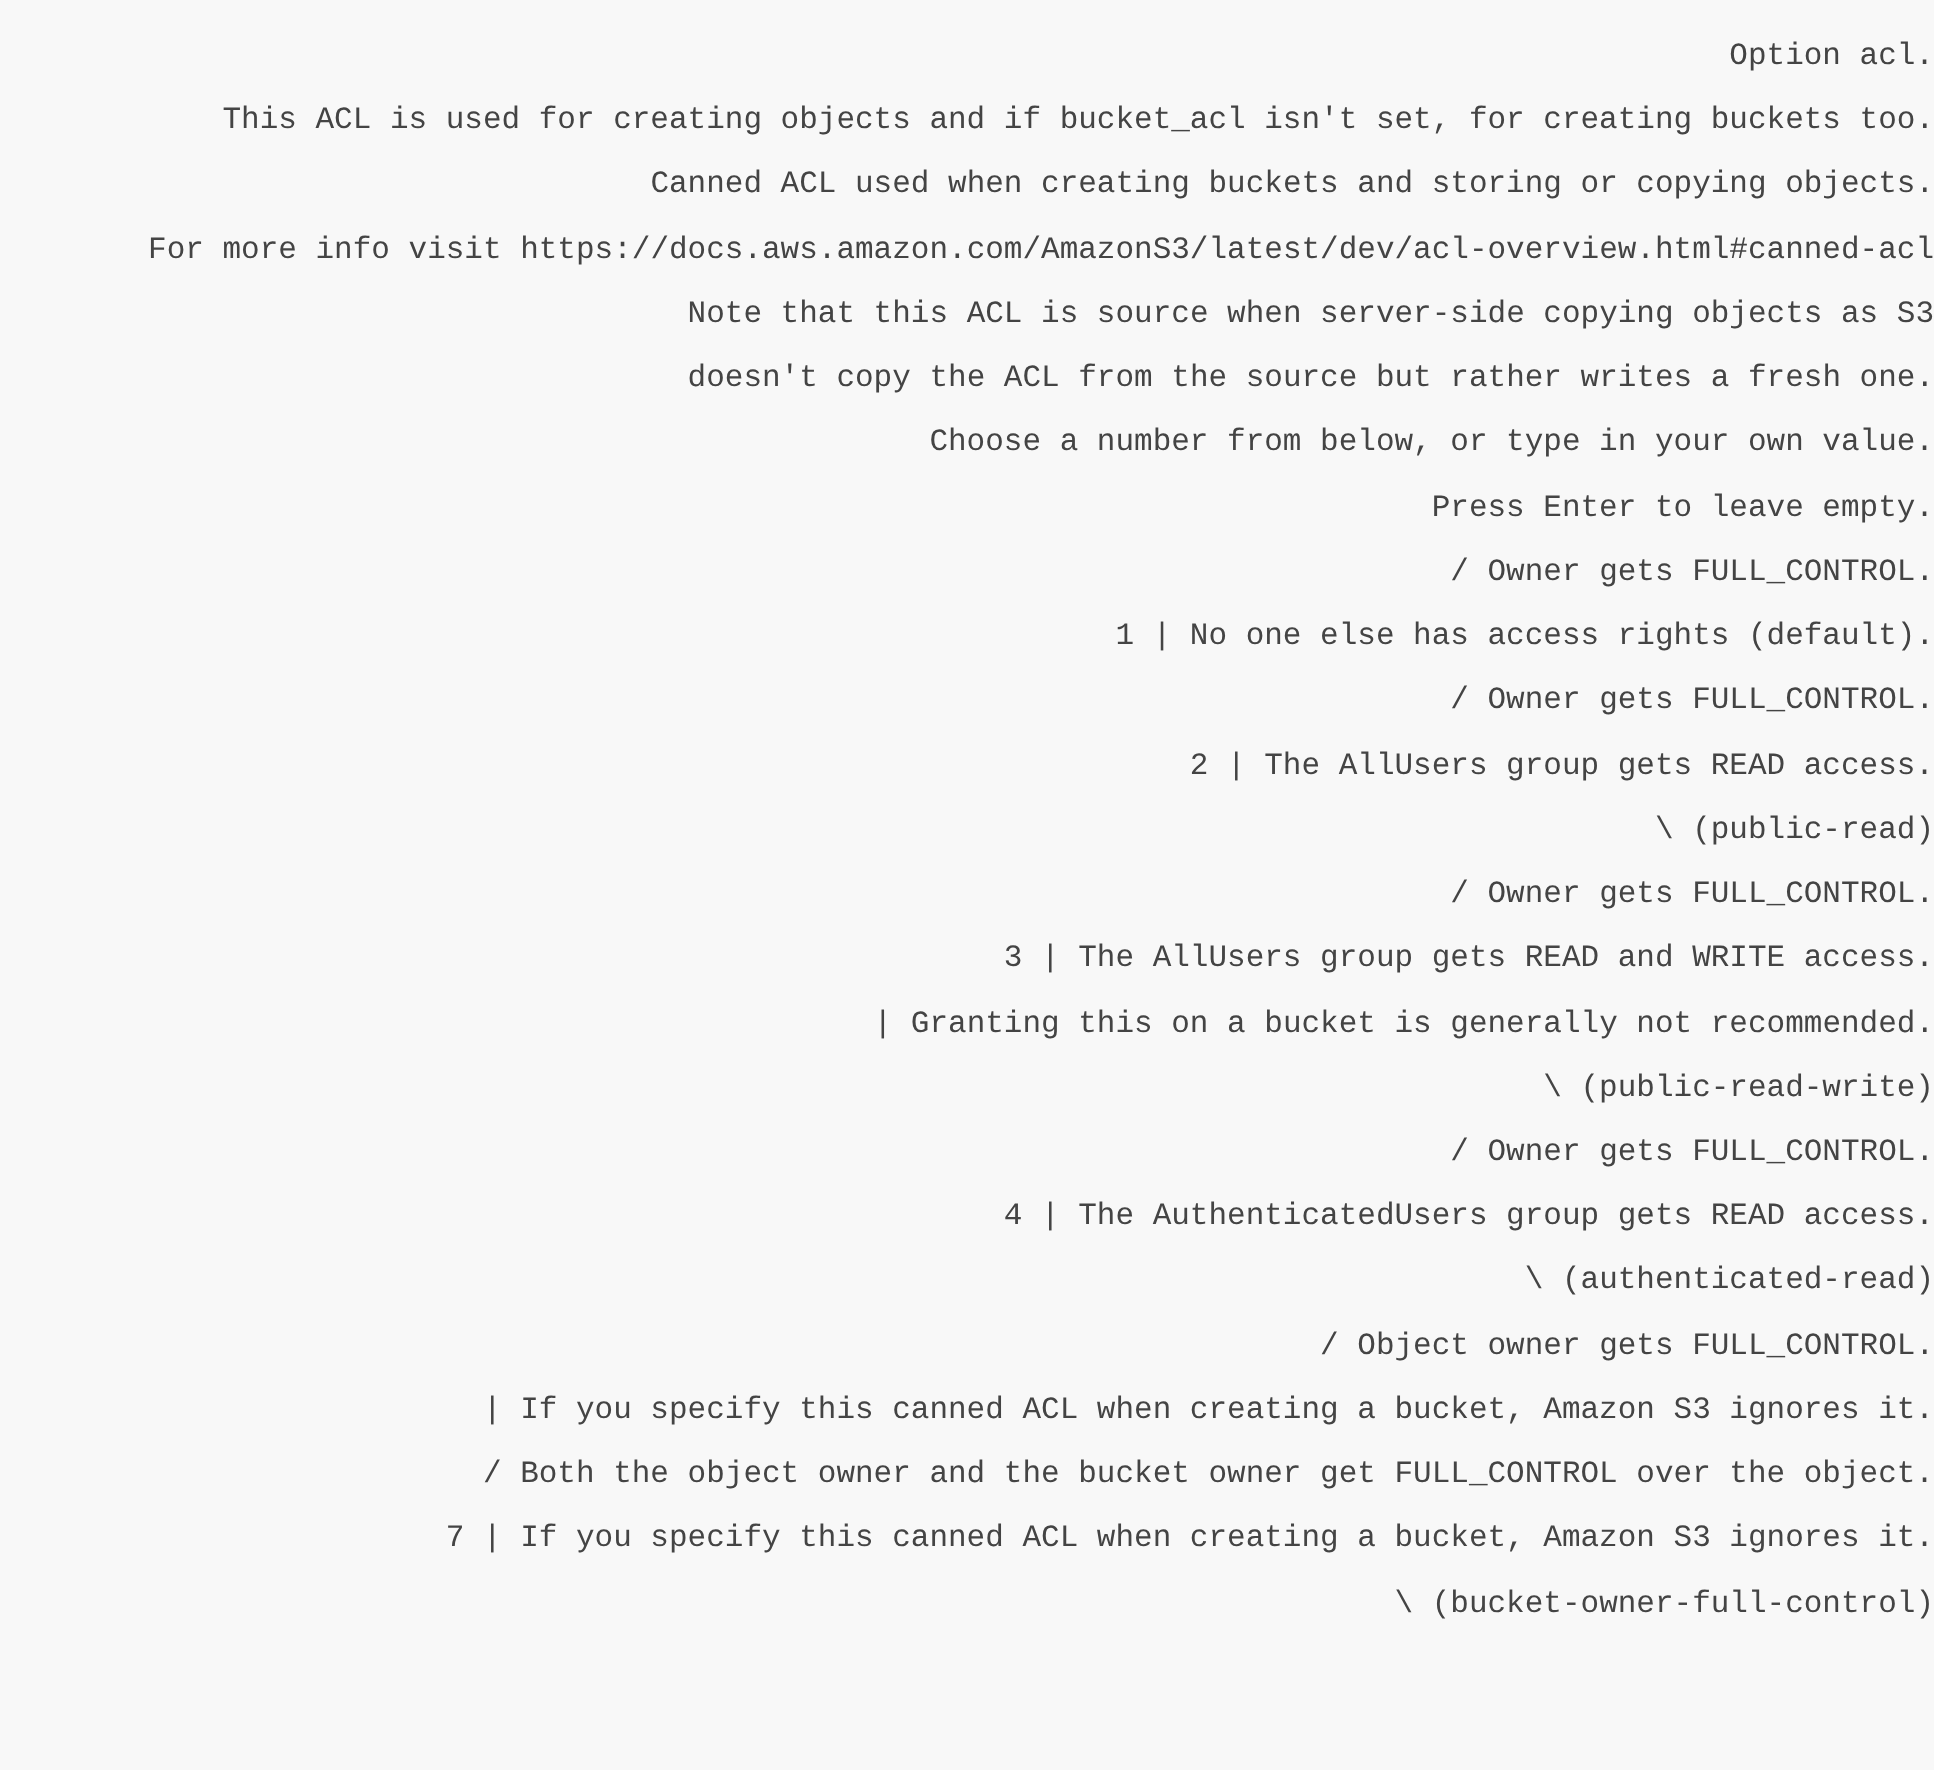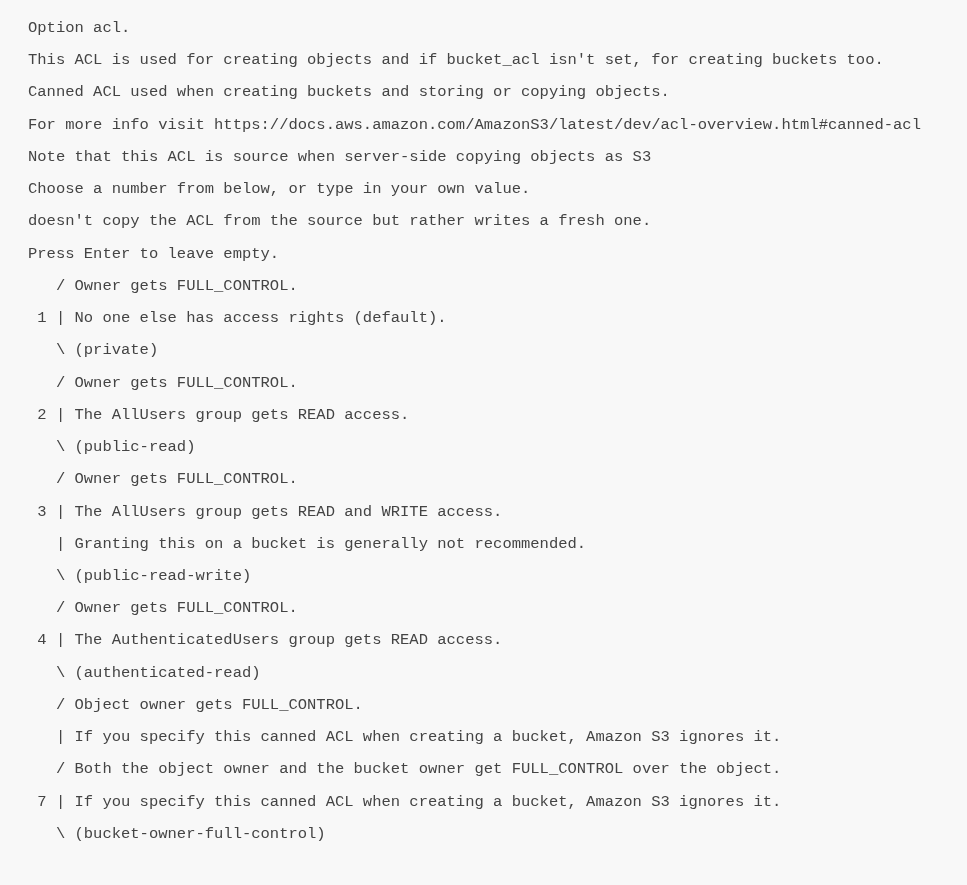--- a/index.html
+++ b/index.html
@@ -14,37 +14,37 @@
       color: #444;
       padding: 12px 0 0 28px;
       line-height: 2.08;
       overflow: hidden;
       width: 967px;
       height: 885px;
       white-space: nowrap;
     }
     .line {
       white-space: pre;
+      text-align: right;
     }
   </style>
 </head>
 <body>
 
 <div>
   <div class="line">Option acl.</div>
   <div class="line">This ACL is used for creating objects and if bucket_acl isn't set, for creating buckets too.</div>
   <div class="line">Canned ACL used when creating buckets and storing or copying objects.</div>
   <div class="line">For more info visit https://docs.aws.amazon.com/AmazonS3/latest/dev/acl-overview.html#canned-acl</div>
   <div class="line">Note that this ACL is source when server-side copying objects as S3</div>
+  <div class="line">doesn't copy the ACL from the source but rather writes a fresh one.</div>
   <div class="line">Choose a number from below, or type in your own value.</div>
-  <div class="line">doesn't copy the ACL from the source but rather writes a fresh one.</div>
   <div class="line">Press Enter to leave empty.</div>
   <div class="line">   / Owner gets FULL_CONTROL.</div>
   <div class="line"> 1 | No one else has access rights (default).</div>
-  <div class="line">   \ (private)</div>
   <div class="line">   / Owner gets FULL_CONTROL.</div>
   <div class="line"> 2 | The AllUsers group gets READ access.</div>
   <div class="line">   \ (public-read)</div>
   <div class="line">   / Owner gets FULL_CONTROL.</div>
   <div class="line"> 3 | The AllUsers group gets READ and WRITE access.</div>
   <div class="line">   | Granting this on a bucket is generally not recommended.</div>
   <div class="line">   \ (public-read-write)</div>
   <div class="line">   / Owner gets FULL_CONTROL.</div>
   <div class="line"> 4 | The AuthenticatedUsers group gets READ access.</div>
   <div class="line">   \ (authenticated-read)</div>

